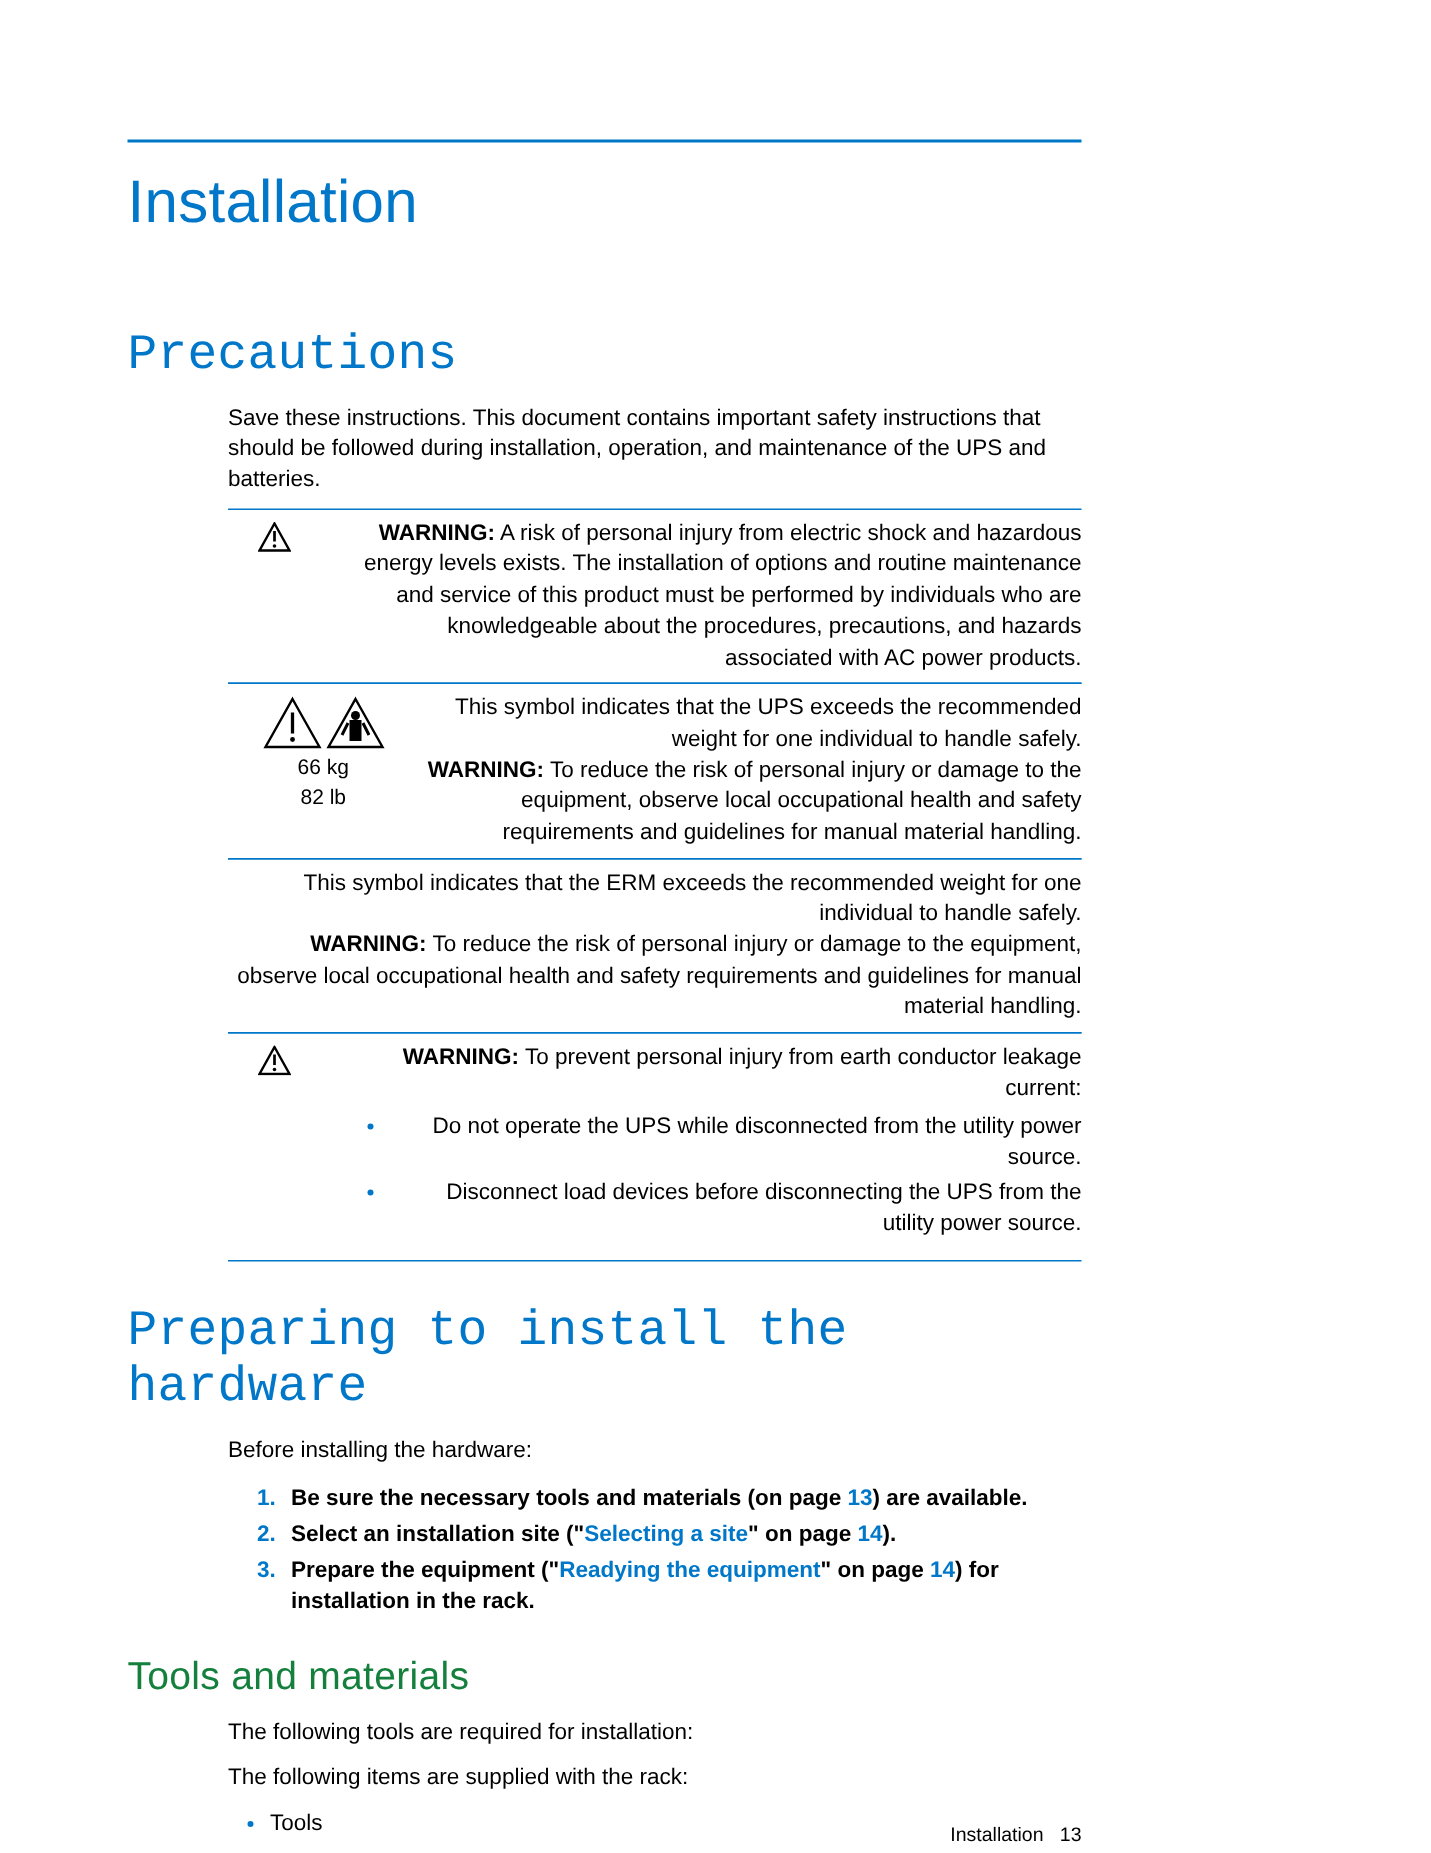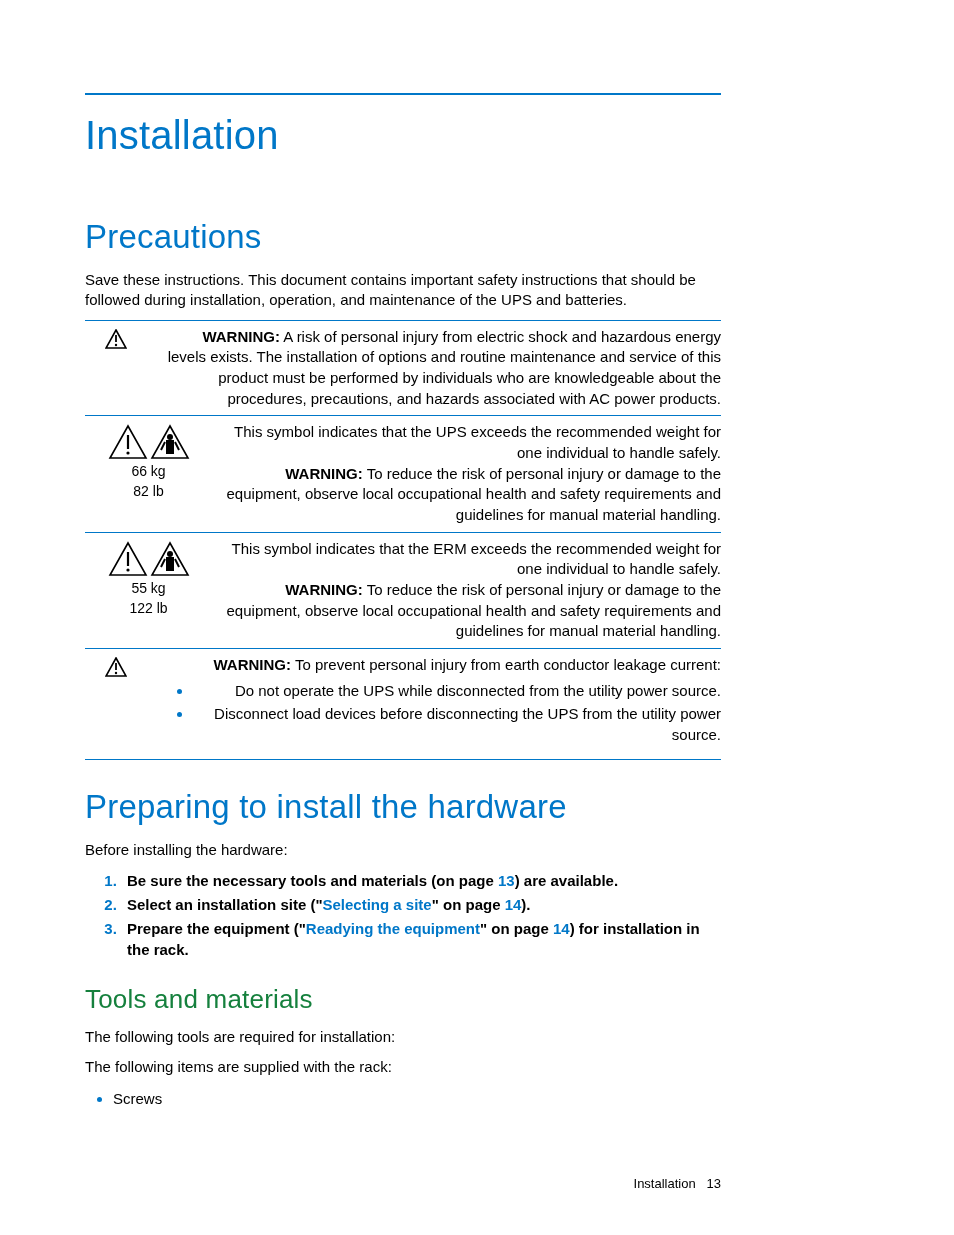--- a/index.html
+++ b/index.html
@@ -23,36 +23,37 @@
   }
   h1 {
     font-family: "Futura", "Century Gothic", Arial, sans-serif;
     font-weight: 300;
     font-size: 40px;
     color: #0077c8;
     margin: 0 0 60px 0;
     letter-spacing: 0.2px;
   }
   h2 {
-    font-family: Liberation Sans, sans-serif;
+    font-family: Liberation Mono, monospace;
     font-weight: 300;
     font-size: 33px;
     color: #0077c8;
     margin: 0 0 14px 0;
     letter-spacing: 0.2px;
   }
   h3 {
     font-family: "Futura", "Century Gothic", Arial, sans-serif;
     font-weight: 400;
     font-size: 26px;
     color: #15803d;
     margin: 24px 0 12px 0;
     letter-spacing: 0.2px;
   }
   .body-indent {
+    margin-left: 67px;
   }
   p {
     margin: 0 0 10px 0;
     line-height: 1.35;
   }
   .warning-block {
     display: flex;
     border-top: 1px solid #0077c8;
     border-bottom: 1px solid #0077c8;
     padding: 6px 0 6px 0;
@@ -175,42 +176,20 @@
         <div class="weight-line">82 lb</div>
       </div>
       <div class="warning-text-col">
         <div>This symbol indicates that the UPS exceeds the recommended weight for one individual to handle safely.</div>
         <span class="warn-label">WARNING:</span>
         <span>To reduce the risk of personal injury or damage to the equipment, observe local occupational health and safety requirements and guidelines for manual material handling.</span>
       </div>
     </div>
 
     <div class="warning-block">
-      <div class="warning-icon-col">
-        <div class="icon-row">
-          <span>
-            <svg width="40" height="36" viewBox="0 0 40 36">
-              <polygon points="20,2 38,34 2,34" fill="none" stroke="#000" stroke-width="1.6"></polygon>
-              <line x1="20" y1="11" x2="20" y2="25" stroke="#000" stroke-width="2.2"></line>
-              <circle cx="20" cy="29" r="1.6" fill="#000"></circle>
-            </svg>
-          </span>
-          <span>
-            <svg width="40" height="36" viewBox="0 0 40 36">
-              <polygon points="20,2 38,34 2,34" fill="none" stroke="#000" stroke-width="1.6"></polygon>
-              <circle cx="20" cy="13" r="3" fill="#000"></circle>
-              <rect x="16" y="16" width="8" height="14" fill="#000"></rect>
-              <line x1="15" y1="18" x2="11" y2="26" stroke="#000" stroke-width="2"></line>
-              <line x1="25" y1="18" x2="29" y2="26" stroke="#000" stroke-width="2"></line>
-            </svg>
-          </span>
-        </div>
-        <div class="weight-line">55 kg</div>
-        <div class="weight-line">122 lb</div>
-      </div>
       <div class="warning-text-col">
         <div>This symbol indicates that the ERM exceeds the recommended weight for one individual to handle safely.</div>
         <span class="warn-label">WARNING:</span>
         <span>To reduce the risk of personal injury or damage to the equipment, observe local occupational health and safety requirements and guidelines for manual material handling.</span>
       </div>
     </div>
 
     <div class="warning-block">
       <div class="warning-icon-col narrow">
         <span>
@@ -246,20 +225,20 @@
         <span>Prepare the equipment ("</span><span class="link">Readying the equipment</span><span>" on page </span><span class="link">14</span><span>) for installation in the rack.</span>
       </li>
     </ol>
   </div>
 
   <h3>Tools and materials</h3>
   <div class="body-indent">
     <p>The following tools are required for installation:</p>
     <p>The following items are supplied with the rack:</p>
     <ul class="bullets">
-      <li>Screws</li>
+      <li>Tools</li>
     </ul>
   </div>
 
   <div class="footer">
     <span>Installation</span>&nbsp;&nbsp;&nbsp;<span>13</span>
   </div>
 </div>
 
 </body></html>

